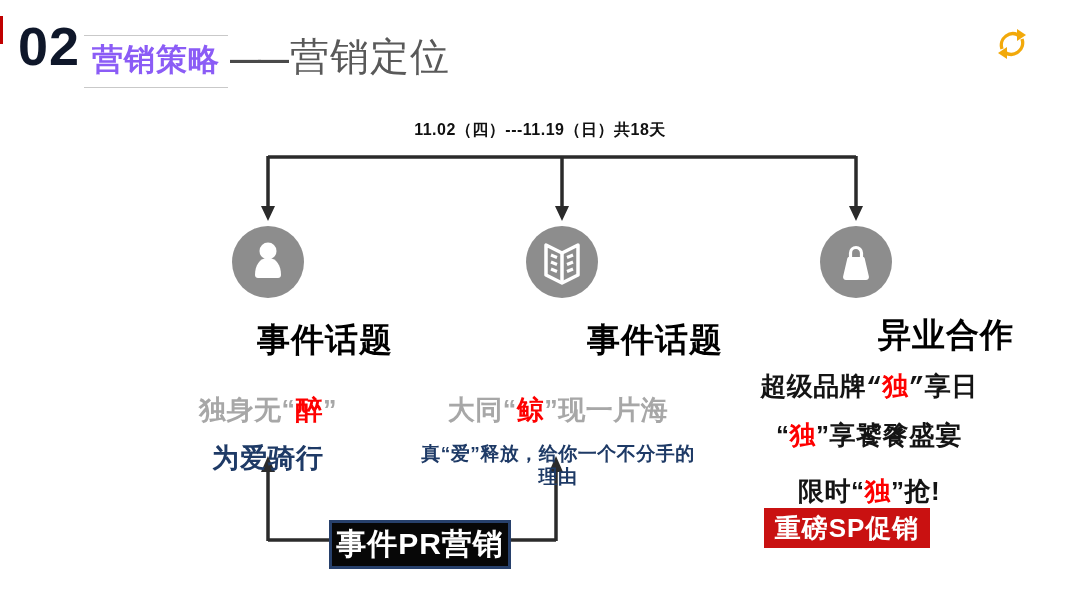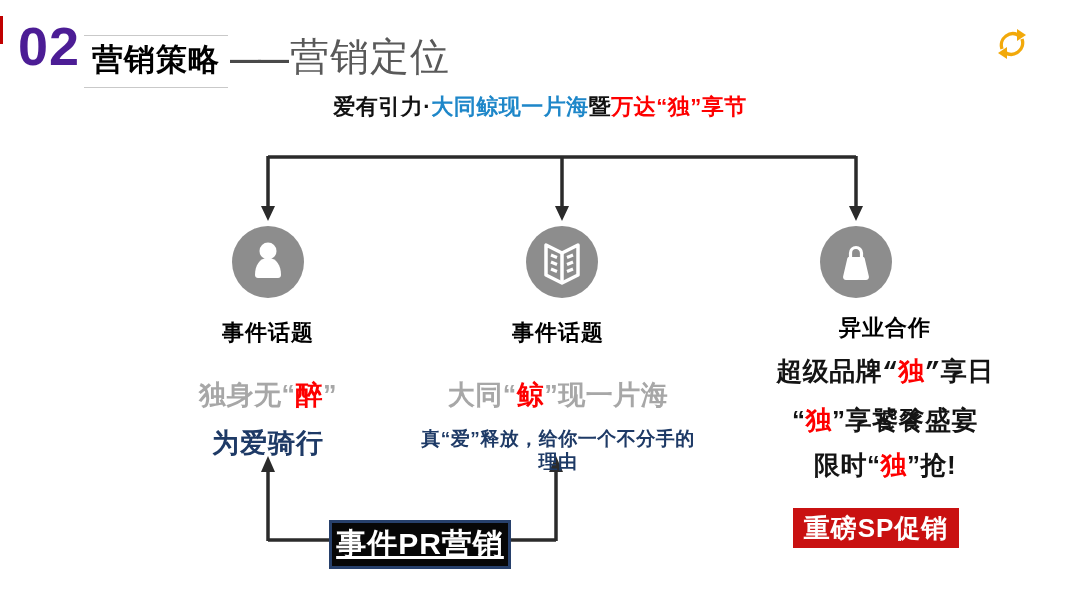--- a/index.html
+++ b/index.html
@@ -2,24 +2,24 @@
 <html><head>
 <meta charset="utf-8">
 <style>
   html,body{margin:0;padding:0;background:#fff;}
   .slide{
     position:relative;width:1080px;height:608px;background:#ffffff;overflow:hidden;
     font-family:"Liberation Sans","DejaVu Sans",sans-serif;
   }
   
   .edge-accent{position:absolute;left:0;top:16px;width:3px;height:28px;background:#C00000;}
-  .sec-num{position:absolute;left:18px;top:18px;font-size:54px;line-height:56px;font-weight:800;color:#4c1d95;letter-spacing:1px;}
+  .sec-num{position:absolute;left:18px;top:18px;font-size:54px;line-height:56px;font-weight:800;color:#0f172a;letter-spacing:1px;}
   .sec-title-wrap{position:absolute;left:84px;top:30px;display:flex;align-items:baseline;}
   .sec-title-main{
-    font-size:31px;font-weight:800;color:#000000;letter-spacing:1px;
+    font-size:31px;font-weight:800;color:#8b5cf6;letter-spacing:1px;
     border-top:1px solid #C9C9C9;border-bottom:1px solid #C9C9C9;padding:3px 8px 6px 8px;
   }
   .sec-title-dash{font-size:31px;font-weight:800;color:#4A4A4A;letter-spacing:-3px;margin-left:2px;}
   .sec-title-sub{font-size:39px;font-weight:500;color:#595959;letter-spacing:1px;margin-left:4px;}
   .refresh-wrap{position:absolute;left:990px;top:22px;width:44px;height:44px;}
   
   .banner{position:absolute;left:0;top:92px;width:1080px;text-align:center;white-space:nowrap;
           font-size:22px;font-weight:800;letter-spacing:0.5px;color:#111;}
   .banner .blue{color:#1E87C9;}
   .banner .red{color:#FE0000;}
@@ -30,37 +30,37 @@
   
   .icon-circle{position:absolute;width:72px;height:72px;border-radius:50%;background:#8D8D8D;
                display:flex;align-items:center;justify-content:center;}
   .circle-1{left:232px;top:226px;}
   .circle-2{left:526px;top:226px;}
   .circle-3{left:820px;top:226px;}
   
   .col{position:absolute;text-align:center;}
   .col-1{left:143px;top:318px;width:250px;}
   .col-2{left:393px;top:318px;width:330px;}
-  .col-3{left:740px;top:313px;width:290px;}
-  .col-heading{font-size:22px;font-weight:800;color:#000;letter-spacing:1px;white-space:nowrap;}
+  .col-3{left:724px;top:313px;width:290px;}
+  .col-heading{font-size:33px;font-weight:800;color:#000;letter-spacing:1px;white-space:nowrap;text-align:right;}
   .col-sub{font-size:27px;font-weight:800;letter-spacing:0.5px;white-space:nowrap;margin-top:29px;}
   .gray{color:#A7A7A7;}
   .hl-red{color:#FE0000;}
   .navy{color:#1E3A66;}
   .col1-line3{font-size:27px;font-weight:800;margin-top:12px;white-space:nowrap;letter-spacing:1px;}
   .col2-line3{font-size:19px;font-weight:800;line-height:23px;margin:14px auto 0 auto;width:288px;letter-spacing:0.5px;}
   .col3-line{font-size:26px;font-weight:800;color:#141414;letter-spacing:0.5px;white-space:nowrap;margin-top:14px;}
   .col3-line.first{margin-top:11px;font-family:Liberation Mono, monospace;}
   .col3-line.l2{}
-  .col3-line.l3{margin-top:10px;}
+  .col3-line.l3{margin-top:21px;}
   
   .pr-box{position:absolute;left:329px;top:520px;width:176px;height:43px;background:#070707;
           border:3px solid #27406B;display:flex;align-items:center;justify-content:center;
-          color:#fff;font-size:30px;font-weight:800;letter-spacing:1px;white-space:nowrap;z-index:3;text-decoration:underline;}
-  .sp-box{position:absolute;left:793px;top:508px;width:166px;height:40px;background:#C91111;
+          color:#fff;font-size:30px;font-weight:800;letter-spacing:1px;white-space:nowrap;z-index:3;}
+  .sp-box{position:absolute;left:764px;top:508px;width:166px;height:40px;background:#C91111;
           display:flex;align-items:center;justify-content:center;
           color:#fff;font-size:26px;font-weight:800;letter-spacing:1px;white-space:nowrap;z-index:3;}
 </style>
 </head>
 <body>
 
 <div class="slide">
 
   <div class="edge-accent"></div>
   <div class="sec-num">02</div>
@@ -71,23 +71,21 @@
   </div>
   <div class="refresh-wrap">
     <svg width="44" height="44" viewBox="0 0 44 44">
       <path d="M12 27 a11.5 11.5 0 0 1 4 -13 a11.5 11.5 0 0 1 13 -0.5" fill="none" stroke="#F2A90A" stroke-width="3.4"></path>
       <polygon points="27,7 36,13 27,19" fill="#F2A90A"></polygon>
       <path d="M32 17 a11.5 11.5 0 0 1 -4 13 a11.5 11.5 0 0 1 -13 0.5" fill="none" stroke="#F2A90A" stroke-width="3.4"></path>
       <polygon points="17,37 8,31 17,25" fill="#F2A90A"></polygon>
     </svg>
   </div>
 
-  <div class="banner">
-    <span>爱有引力·</span><span class="blue">大同鲸现一片海</span><span>暨</span><span class="red">万达“独”享节</span>
-  </div>
+  <div class="banner-date">11.02（四）---11.19（日）共18天</div>
 
   <svg class="connector" viewBox="0 0 1080 608">
 
     <path d="M268 157 H856" fill="none" stroke="#2B2B2B" stroke-width="3.5"></path>
     <path d="M268 156 V207" fill="none" stroke="#2B2B2B" stroke-width="3.5"></path>
     <polygon points="261,206 275,206 268,221" fill="#2B2B2B"></polygon>
     <path d="M562 156 V207" fill="none" stroke="#2B2B2B" stroke-width="3.5"></path>
     <polygon points="555,206 569,206 562,221" fill="#2B2B2B"></polygon>
     <path d="M856 156 V207" fill="none" stroke="#2B2B2B" stroke-width="3.5"></path>
     <polygon points="849,206 863,206 856,221" fill="#2B2B2B"></polygon>

